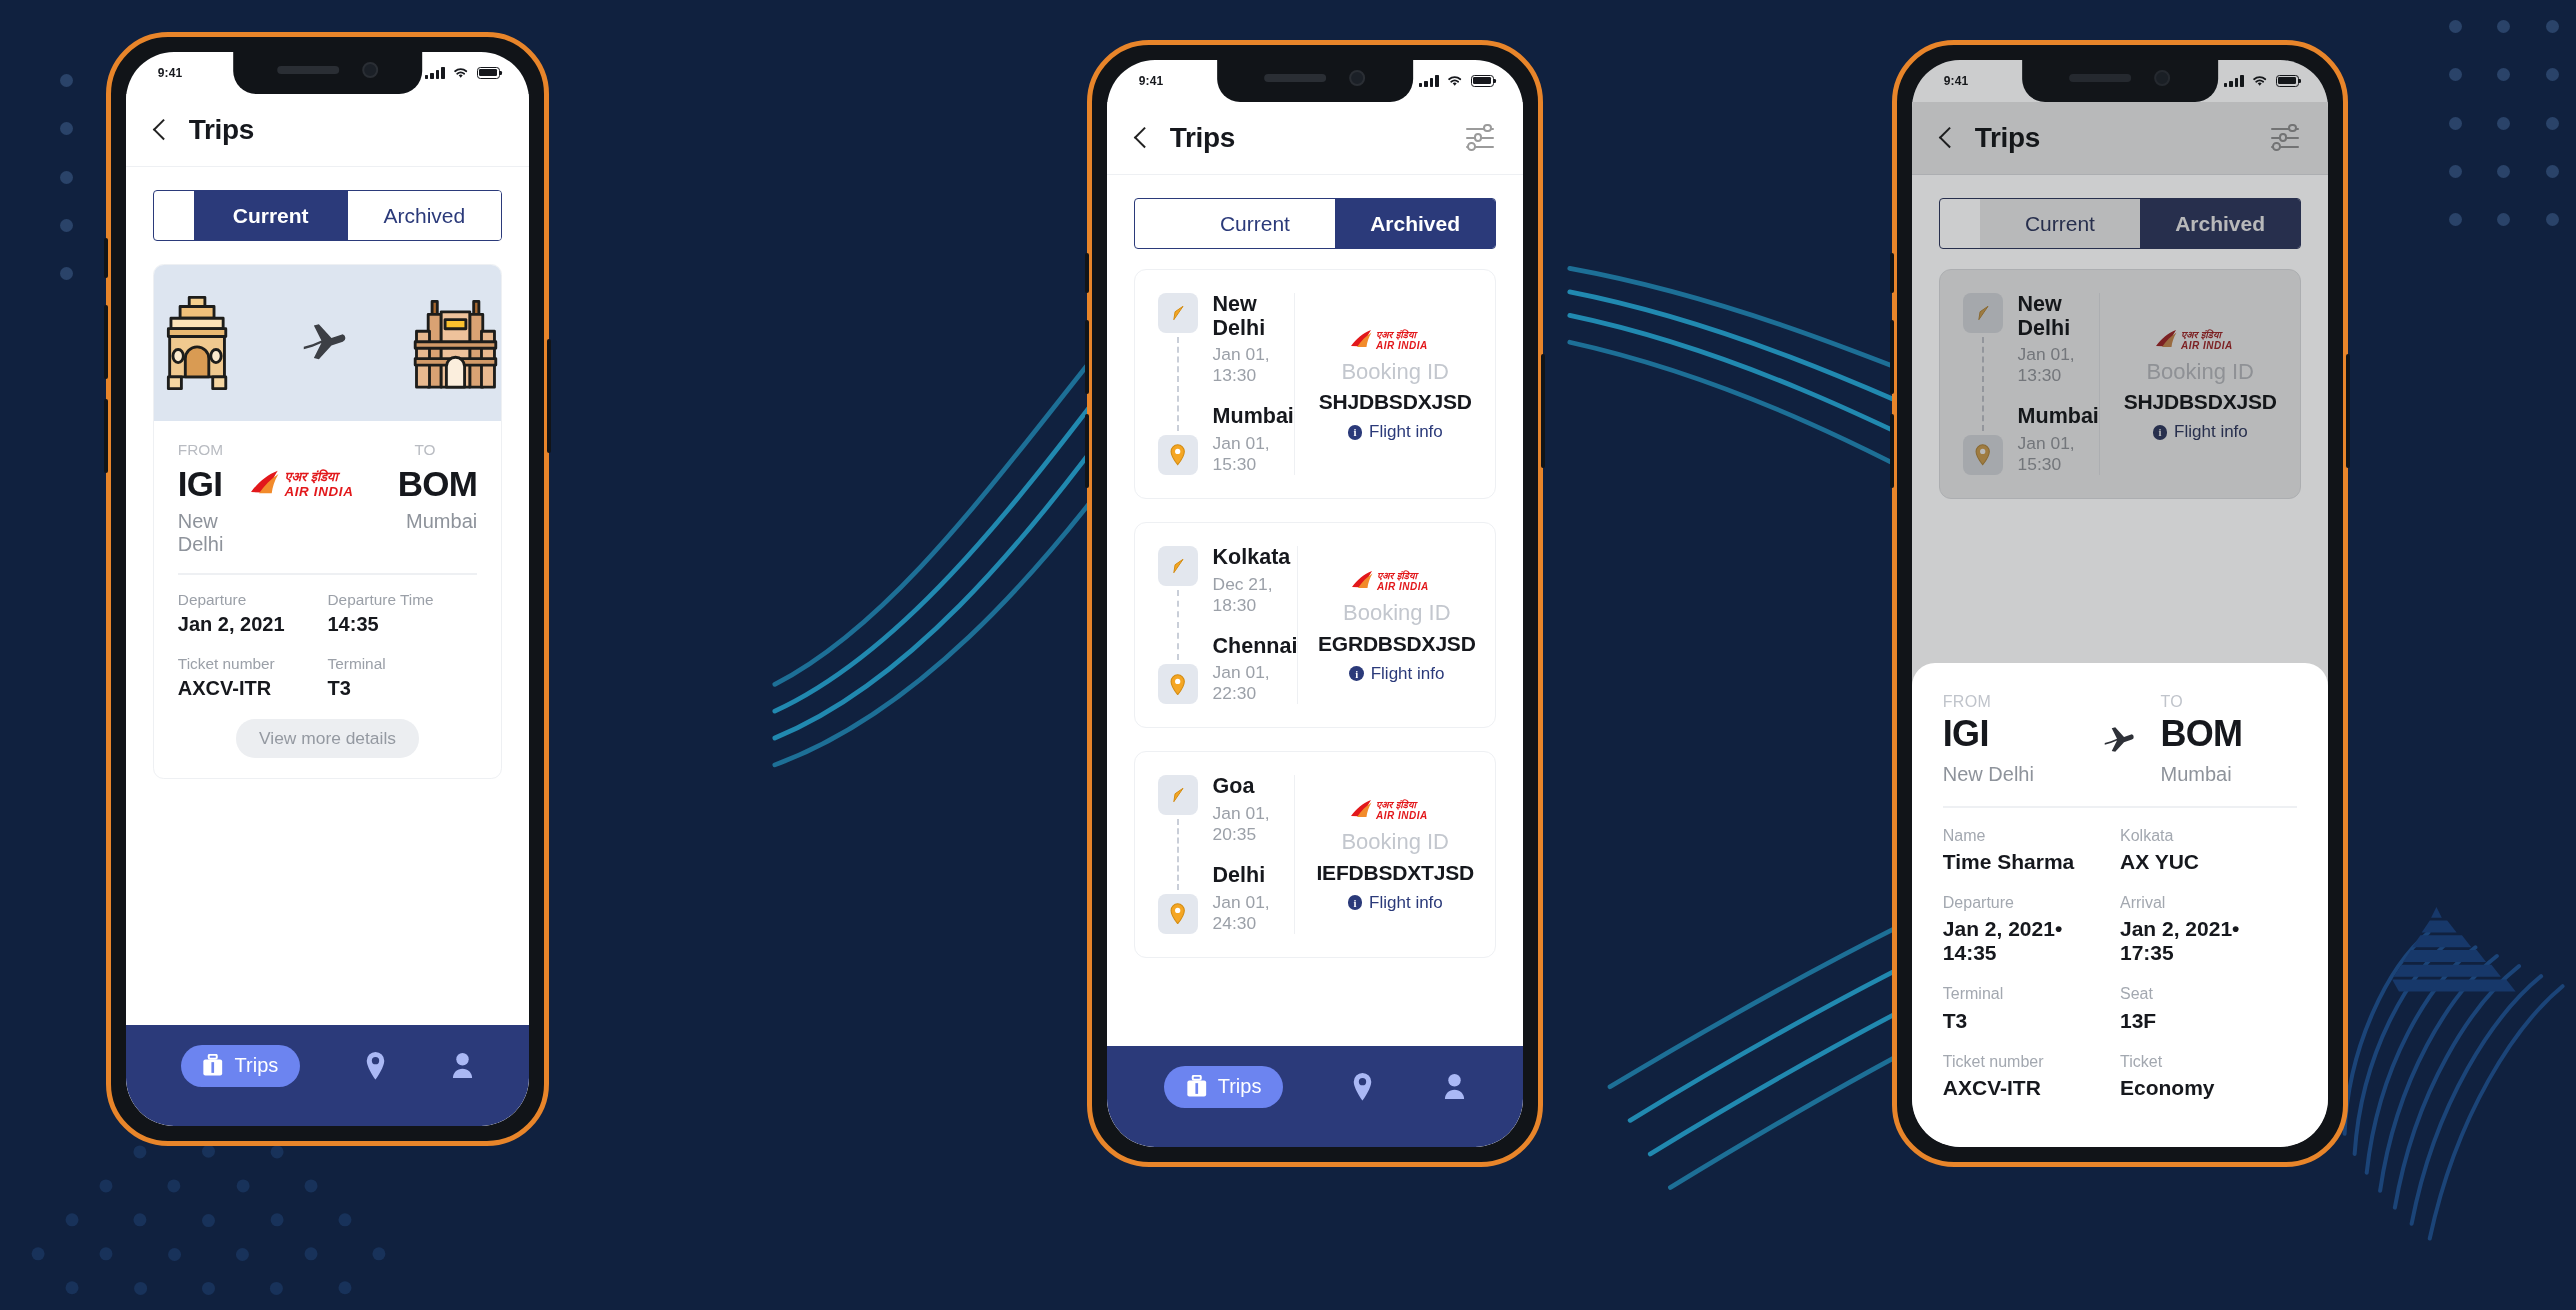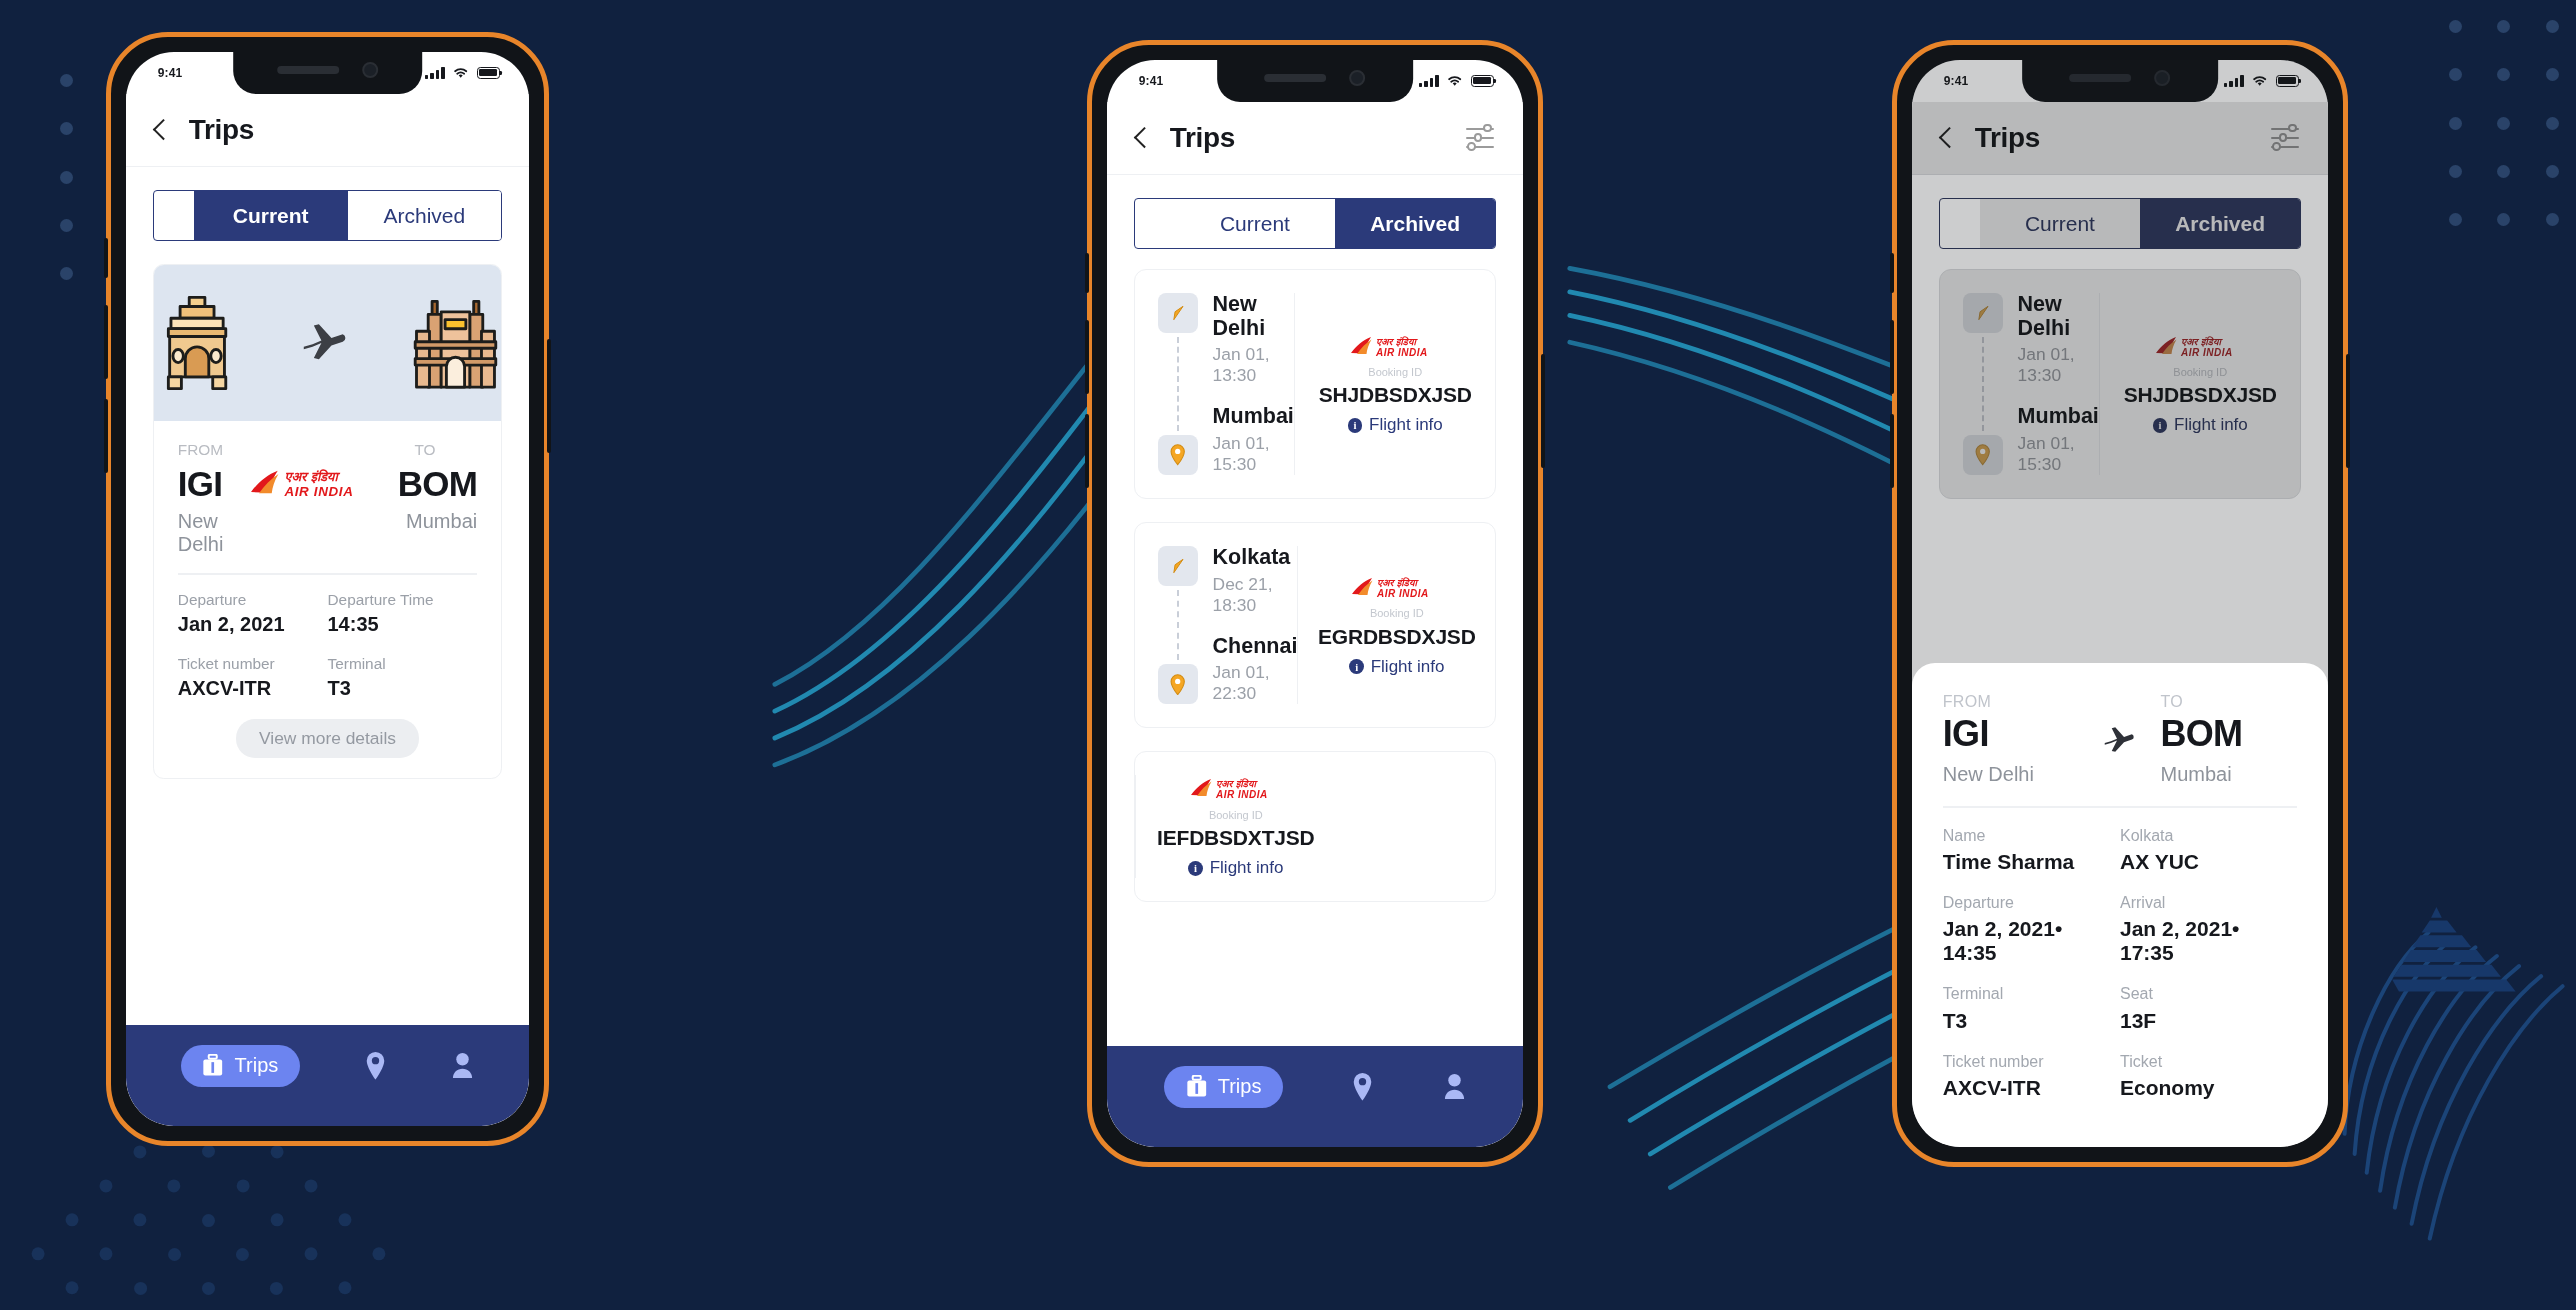--- a/index.html
+++ b/index.html
@@ -112,21 +112,21 @@
   .tc-left { flex:1; padding: 0 0 0 23px; display:flex; gap:14.8px;}
   .tc-rail { display:flex; flex-direction:column; align-items:center; }
   .pin-box { width:40px;height:40px;border-radius:8px;background:#e3e7ee;
              display:flex;align-items:center;justify-content:center;}
   .rail-dash { flex:1; width:0; border-left:2px dashed #c9ced8; margin:4px 0;}
   .tc-stops { display:flex; flex-direction:column; justify-content:space-between; gap:19px;}
   .stop-name { font-size:21.5px; font-weight:700; color:#16181d; line-height:1.1;}
   .stop-time { font-size:17.4px; color:#9ba0a8; margin-top:4px;}
   .tc-right { width:201px; border-left:1.3px solid #eef0f3; display:flex; flex-direction:column;
               align-items:center; justify-content:center; gap:5.4px; padding: 0 9.4px;}
-  .bk-lbl { font-size:11px; color:#c3c7ce; }
+  .bk-lbl { font-size:22px; color:#c3c7ce; }
   .bk-id { font-size:21px; font-weight:700; color:#16181d; letter-spacing:-0.2px;}
   .flight-info { display:flex; align-items:center; gap:6.7px; font-size:17px; color:#2b3a7a; margin-top:2.7px;}
   .info-dot { width:14.8px;height:14.8px;border-radius:50%;background:#2b3a7a;color:#fff;
               font-size:10.7px;font-weight:700;display:flex;align-items:center;justify-content:center;
               font-family:"Liberation Serif", serif;}
 
   
   .bottom-nav {
     position:absolute; left:0; right:0; bottom:0; height:101px;
     background:#2b3a7a; display:flex; align-items:center; justify-content:space-around;
@@ -593,20 +593,46 @@
           <div class="bk-lbl">Booking ID</div>
           <div class="bk-id">EGRDBSDXJSD</div>
           <div class="flight-info">
             <span class="info-dot">i</span>
             <span>Flight info</span>
           </div>
         </div>
       </div>
 
       <div class="trip-card">
+        <div class="tc-left">
+          <div class="tc-rail">
+            <div class="pin-box">
+              <svg width="20" height="20" viewBox="0 0 24 24">
+                <path d="M18 4 L7 20 L8.5 10.5 Z" fill="#f5a623" stroke="#d38c12" stroke-width="1.2" stroke-linejoin="round"></path>
+              </svg>
+            </div>
+            <div class="rail-dash"></div>
+            <div class="pin-box">
+              <svg width="17.4" height="21.5" viewBox="0 0 20 26">
+                <path d="M10 1a8 8 0 0 0-8 8c0 6 8 16 8 16s8-10 8-16a8 8 0 0 0-8-8z" fill="#f5a623" stroke="#d38c12" stroke-width="1.3"></path>
+                <circle cx="10" cy="9" r="3.2" fill="#fff"></circle>
+              </svg>
+            </div>
+          </div>
+          <div class="tc-stops">
+            <div>
+              <div class="stop-name">Goa</div>
+              <div class="stop-time">Jan 01, 20:35</div>
+            </div>
+            <div>
+              <div class="stop-name">Delhi</div>
+              <div class="stop-time">Jan 01, 24:30</div>
+            </div>
+          </div>
+        </div>
         <div class="tc-right">
           <svg width="101" height="28" viewBox="0 0 190 56">
             <path d="M6 40 C16 26 30 14 46 8 C38 20 34 31 33 41 Z" fill="#e2181b"></path>
             <path d="M18 42 C26 30 36 20 47 13 C41 23 38 33 37 42 Z" fill="#f28b2b"></path>
             <text x="56" y="24" font-family="'DejaVu Sans', sans-serif" font-size="19" font-weight="bold" fill="#e2181b" font-style="italic">एअर इंडिया</text>
             <text x="56" y="46" font-family="'Liberation Sans', sans-serif" font-size="20" font-weight="bold" fill="#e2181b" font-style="italic" letter-spacing="1">AIR INDIA</text>
           </svg>
           <div class="bk-lbl">Booking ID</div>
           <div class="bk-id">IEFDBSDXTJSD</div>
           <div class="flight-info">

